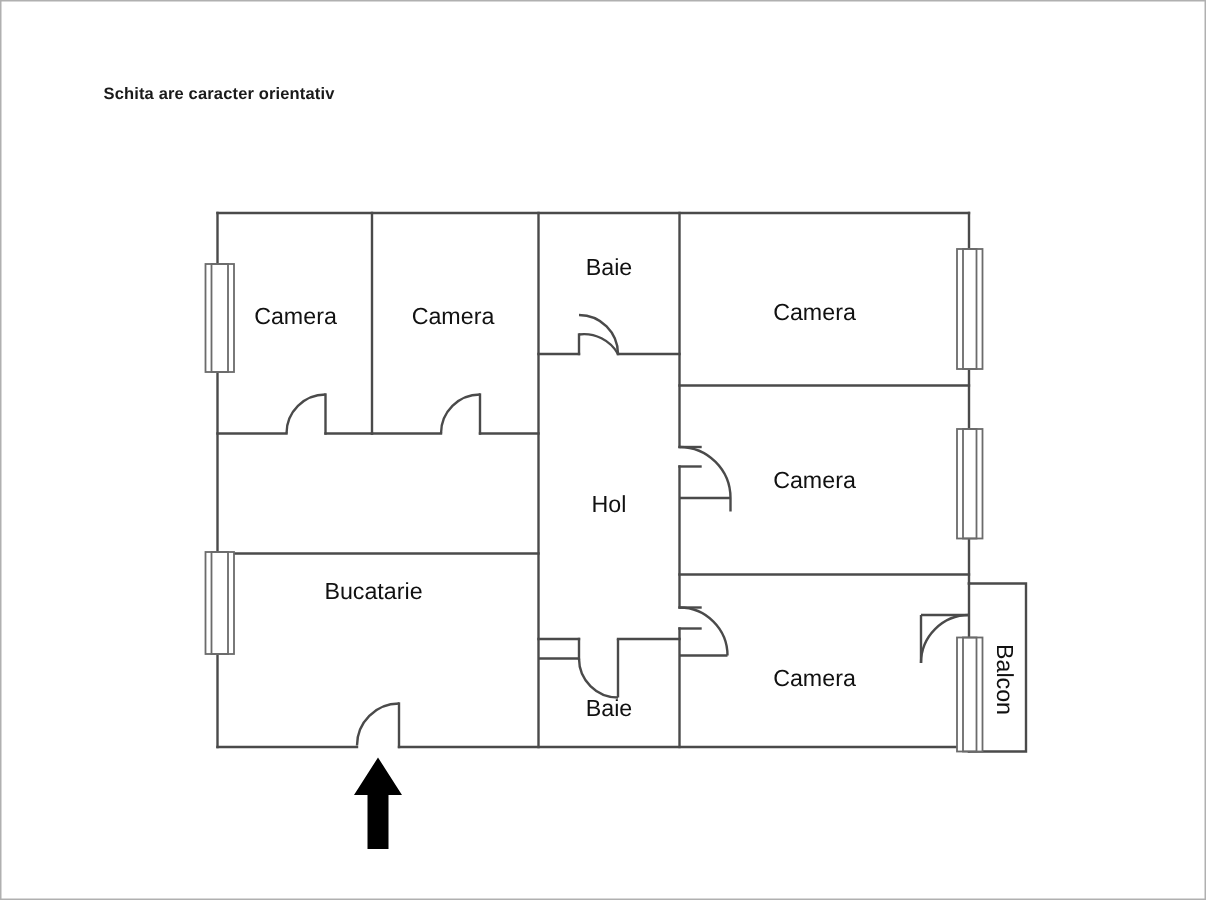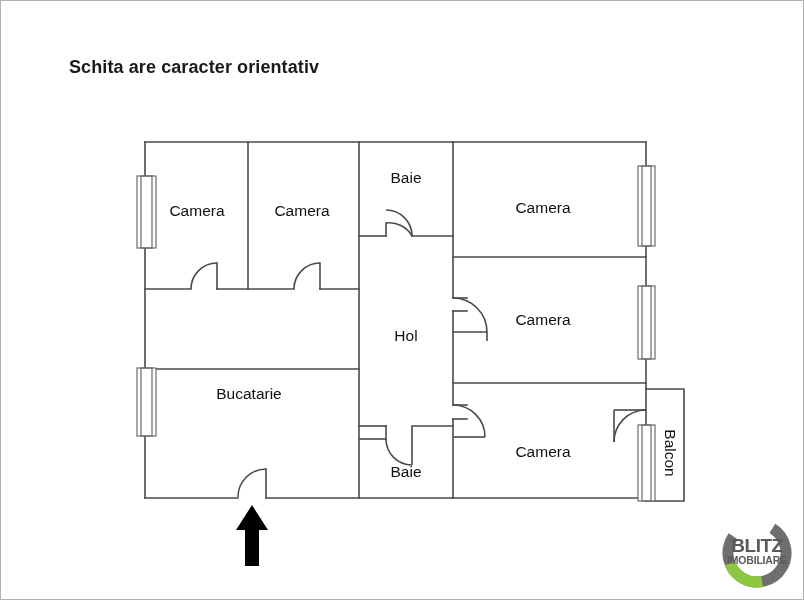--- a/index.html
+++ b/index.html
@@ -16,21 +16,21 @@
     height: 600px;
     background: #ffffff;
     box-sizing: border-box;
     border: 1px solid #b0b0b0;
     overflow: hidden;
   }
   #title {
     position: absolute;
     left: 68px;
     top: 56px;
-    font-size: 18px;
+    font-size: 11px;
     font-weight: 600;
     color: #1a1a1a;
     letter-spacing: 0.1px;
     white-space: nowrap;
   }
   #plan-svg {
     position: absolute;
     left: 0;
     top: 0;
   }
@@ -168,22 +168,14 @@
       <text class="room-label" x="405" y="472">Baie</text>
       <text class="room-label" x="542" y="452">Camera</text>
       <text class="room-label-vert" x="668" y="452" transform="rotate(90 668 452)">Balcon</text>
     </g>
 
     <g>
       <path d="M251 504 L267 529 L258 529 L258 565 L244 565 L244 529 L235 529 Z" fill="#000000" stroke="none"></path>
     </g>
   </svg>
 
-  <div id="watermark">
-    <svg width="80" height="80" viewBox="0 0 80 80">
-      <circle cx="40" cy="40" r="29" fill="none" stroke="#6e6e6e" stroke-width="11" stroke-dasharray="138 44" transform="rotate(-58 40 40)"></circle>
-      <circle cx="40" cy="40" r="29" fill="none" stroke="#8dc63f" stroke-width="11" stroke-dasharray="40 142" transform="rotate(80 40 40)"></circle>
-      <text x="40" y="39" text-anchor="middle" font-family="Liberation Sans, sans-serif" font-size="19" font-weight="bold" fill="#5a5a5a" letter-spacing="-0.5">BLITZ</text>
-      <text x="40" y="51" text-anchor="middle" font-family="Liberation Sans, sans-serif" font-size="10.5" font-weight="bold" fill="#5a5a5a" letter-spacing="-0.2">IMOBILIARE</text>
-    </svg>
-  </div>
 
 </div>
 
 </body></html>

